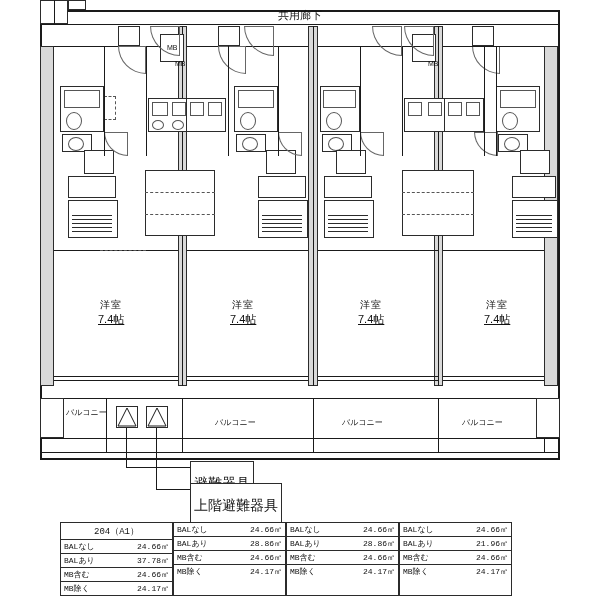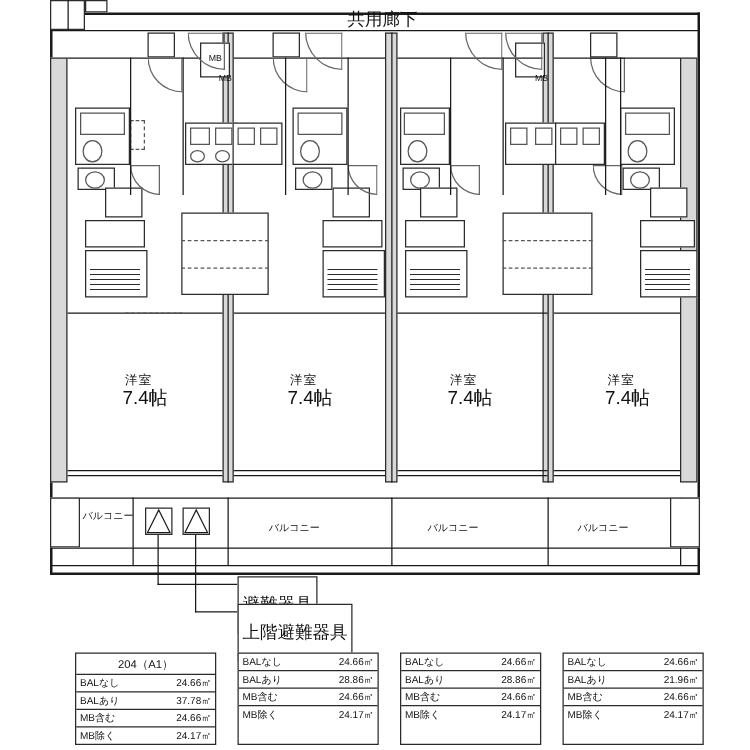--- a/index.html
+++ b/index.html
@@ -19,28 +19,28 @@
   .v{position:absolute;background:#1a1a1a;width:1px;}
   .hthick{position:absolute;background:#1a1a1a;height:2px;}
   .vthick{position:absolute;background:#1a1a1a;width:2px;}
   .wall{position:absolute;background:#d9d9d9;border:1px solid #2b2b2b;box-sizing:border-box;}
   .box{position:absolute;border:1px solid #2b2b2b;box-sizing:border-box;background:#fff;}
   .boxl{position:absolute;border:1px solid #555;box-sizing:border-box;background:#fff;}
   .dash{position:absolute;border-top:1px dashed #555;}
   .dashbox{position:absolute;border:1px dashed #555;box-sizing:border-box;}
 
   
-  .t{position:absolute;font-size:14px;line-height:10px;white-space:nowrap;color:#111;}
+  .t{position:absolute;font-size:11px;line-height:10px;white-space:nowrap;color:#111;}
   .t7{position:absolute;font-size:7px;line-height:8px;white-space:nowrap;color:#111;}
   .t8{position:absolute;font-size:8px;line-height:9px;white-space:nowrap;color:#111;}
   .room-name{font-size:10px;letter-spacing:1px;}
-  .room-size{font-size:15px;}
-
-  
-  .legend{position:absolute;bottom:4px;left:60px;display:flex;gap:17px;}
+  .room-size{font-size:11px;text-decoration:underline;}
+
+  
+  .legend{position:absolute;bottom:4px;left:60px;display:flex;font-family:Liberation Mono, monospace;}
   .unit{width:113px;border:1px solid #2b2b2b;box-sizing:border-box;background:#fff;}
   .unit .hd{
     text-align:center;font-size:9px;padding:2px 0 1px 0;
     border-bottom:1px solid #2b2b2b;
   }
   .unit .row{
     font-size:8px;padding:1px 3px;border-bottom:1px solid #2b2b2b;
     display:flex;justify-content:space-between;
   }
   .unit .row:last-child{border-bottom:none;}

